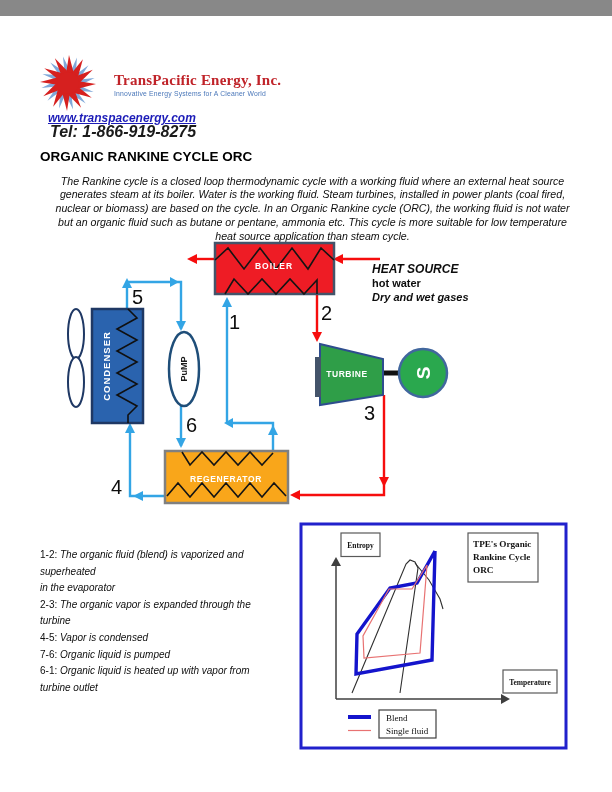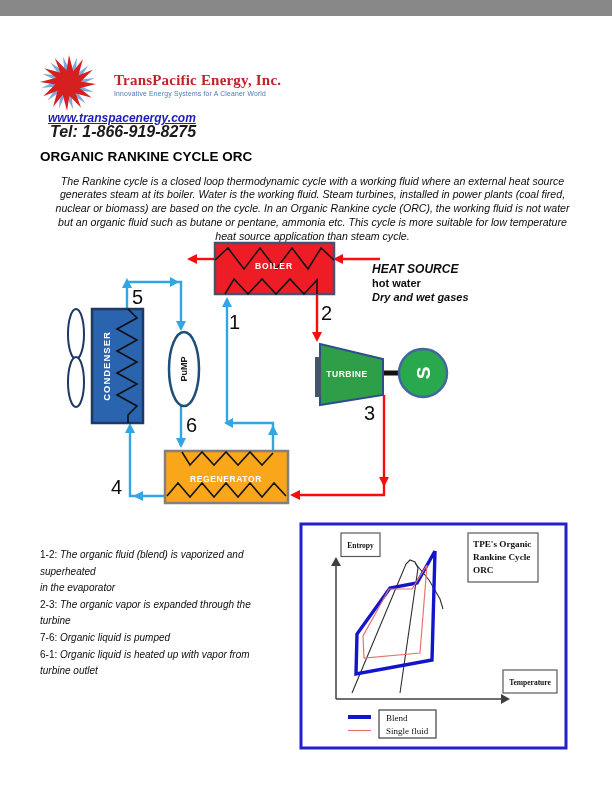--- a/index.html
+++ b/index.html
@@ -182,20 +182,21 @@
       <text x="186" y="416">6</text>
     </g>
   </svg>
 
   <div class="steps">
     <div class="step"><span class="step-num">1-2:</span> <span class="step-text">The organic fluid (blend) is vaporized and
 superheated
 in the evaporator</span></div>
     <div class="step"><span class="step-num">2-3:</span> <span class="step-text">The organic vapor is expanded through the
 turbine</span></div>
+    <div class="step"><span class="step-num">4-5:</span> <span class="step-text">Vapor is condensed</span></div>
     <div class="step"><span class="step-num">7-6:</span> <span class="step-text">Organic liquid is pumped</span></div>
     <div class="step"><span class="step-num">6-1:</span> <span class="step-text">Organic liquid is heated up with vapor from
 turbine outlet</span></div>
   </div>
 
   <svg class="abs" style="left:297px;top:505px;" width="275" height="232" viewBox="297 505 275 232">
 
     <rect x="301" y="508" width="265" height="224" fill="#ffffff" stroke-width="3" stroke="#2121cc"></rect>
 
     <g stroke="#3f3f3f" stroke-width="1.5">

